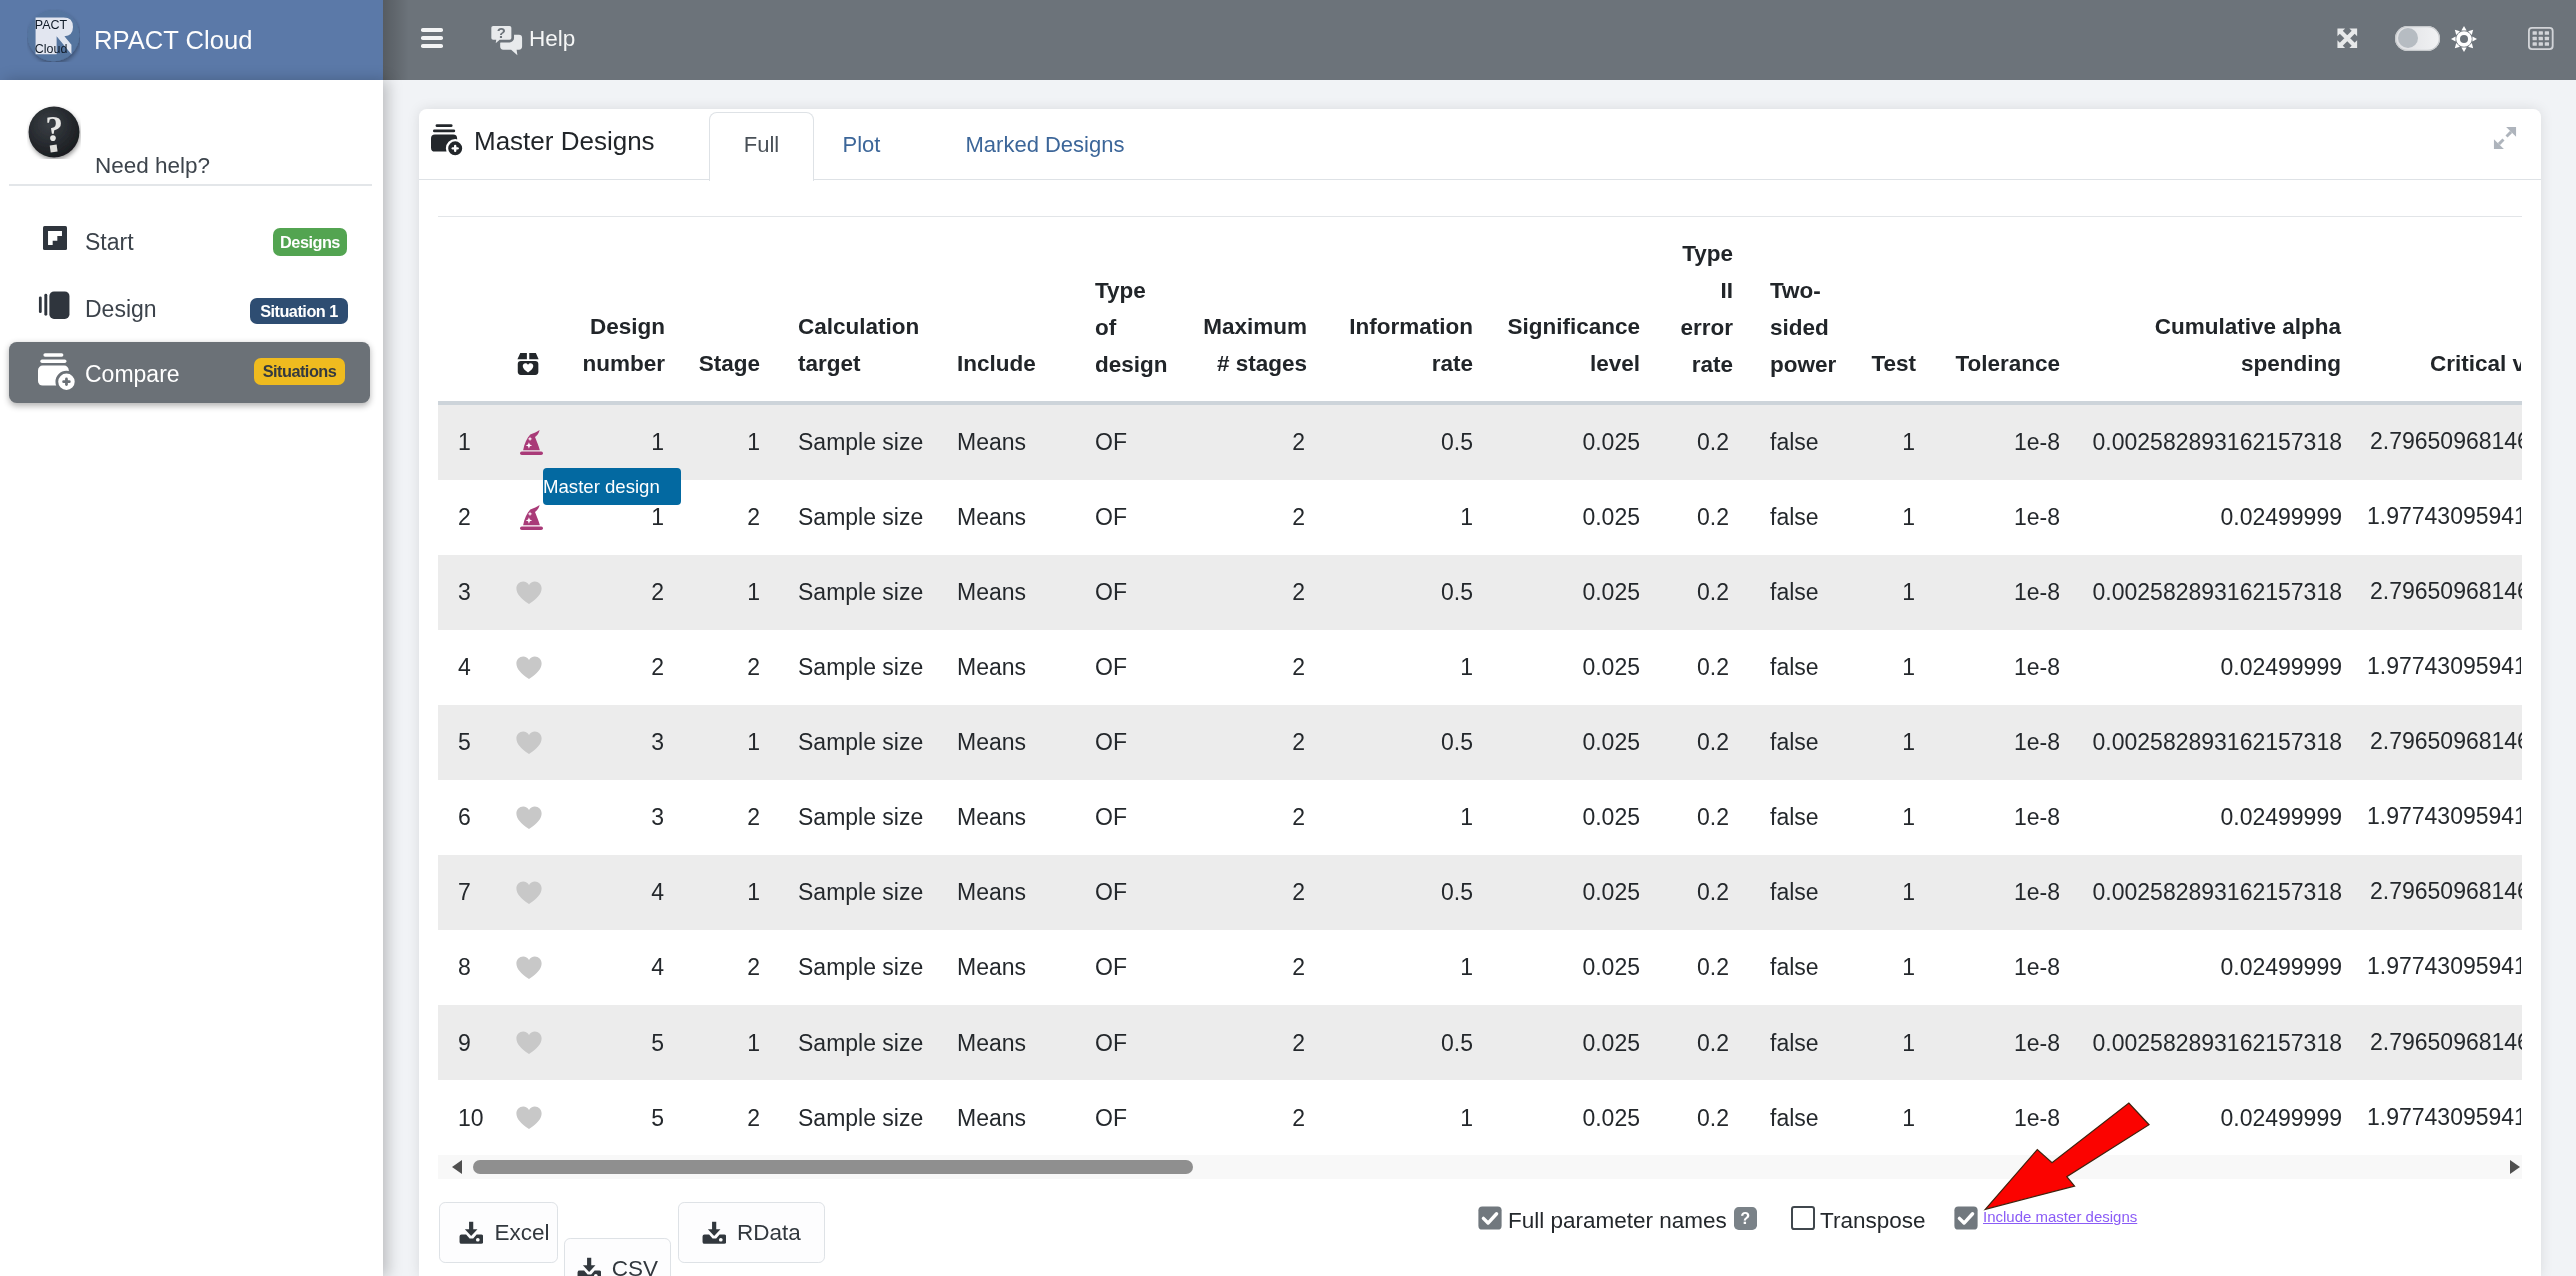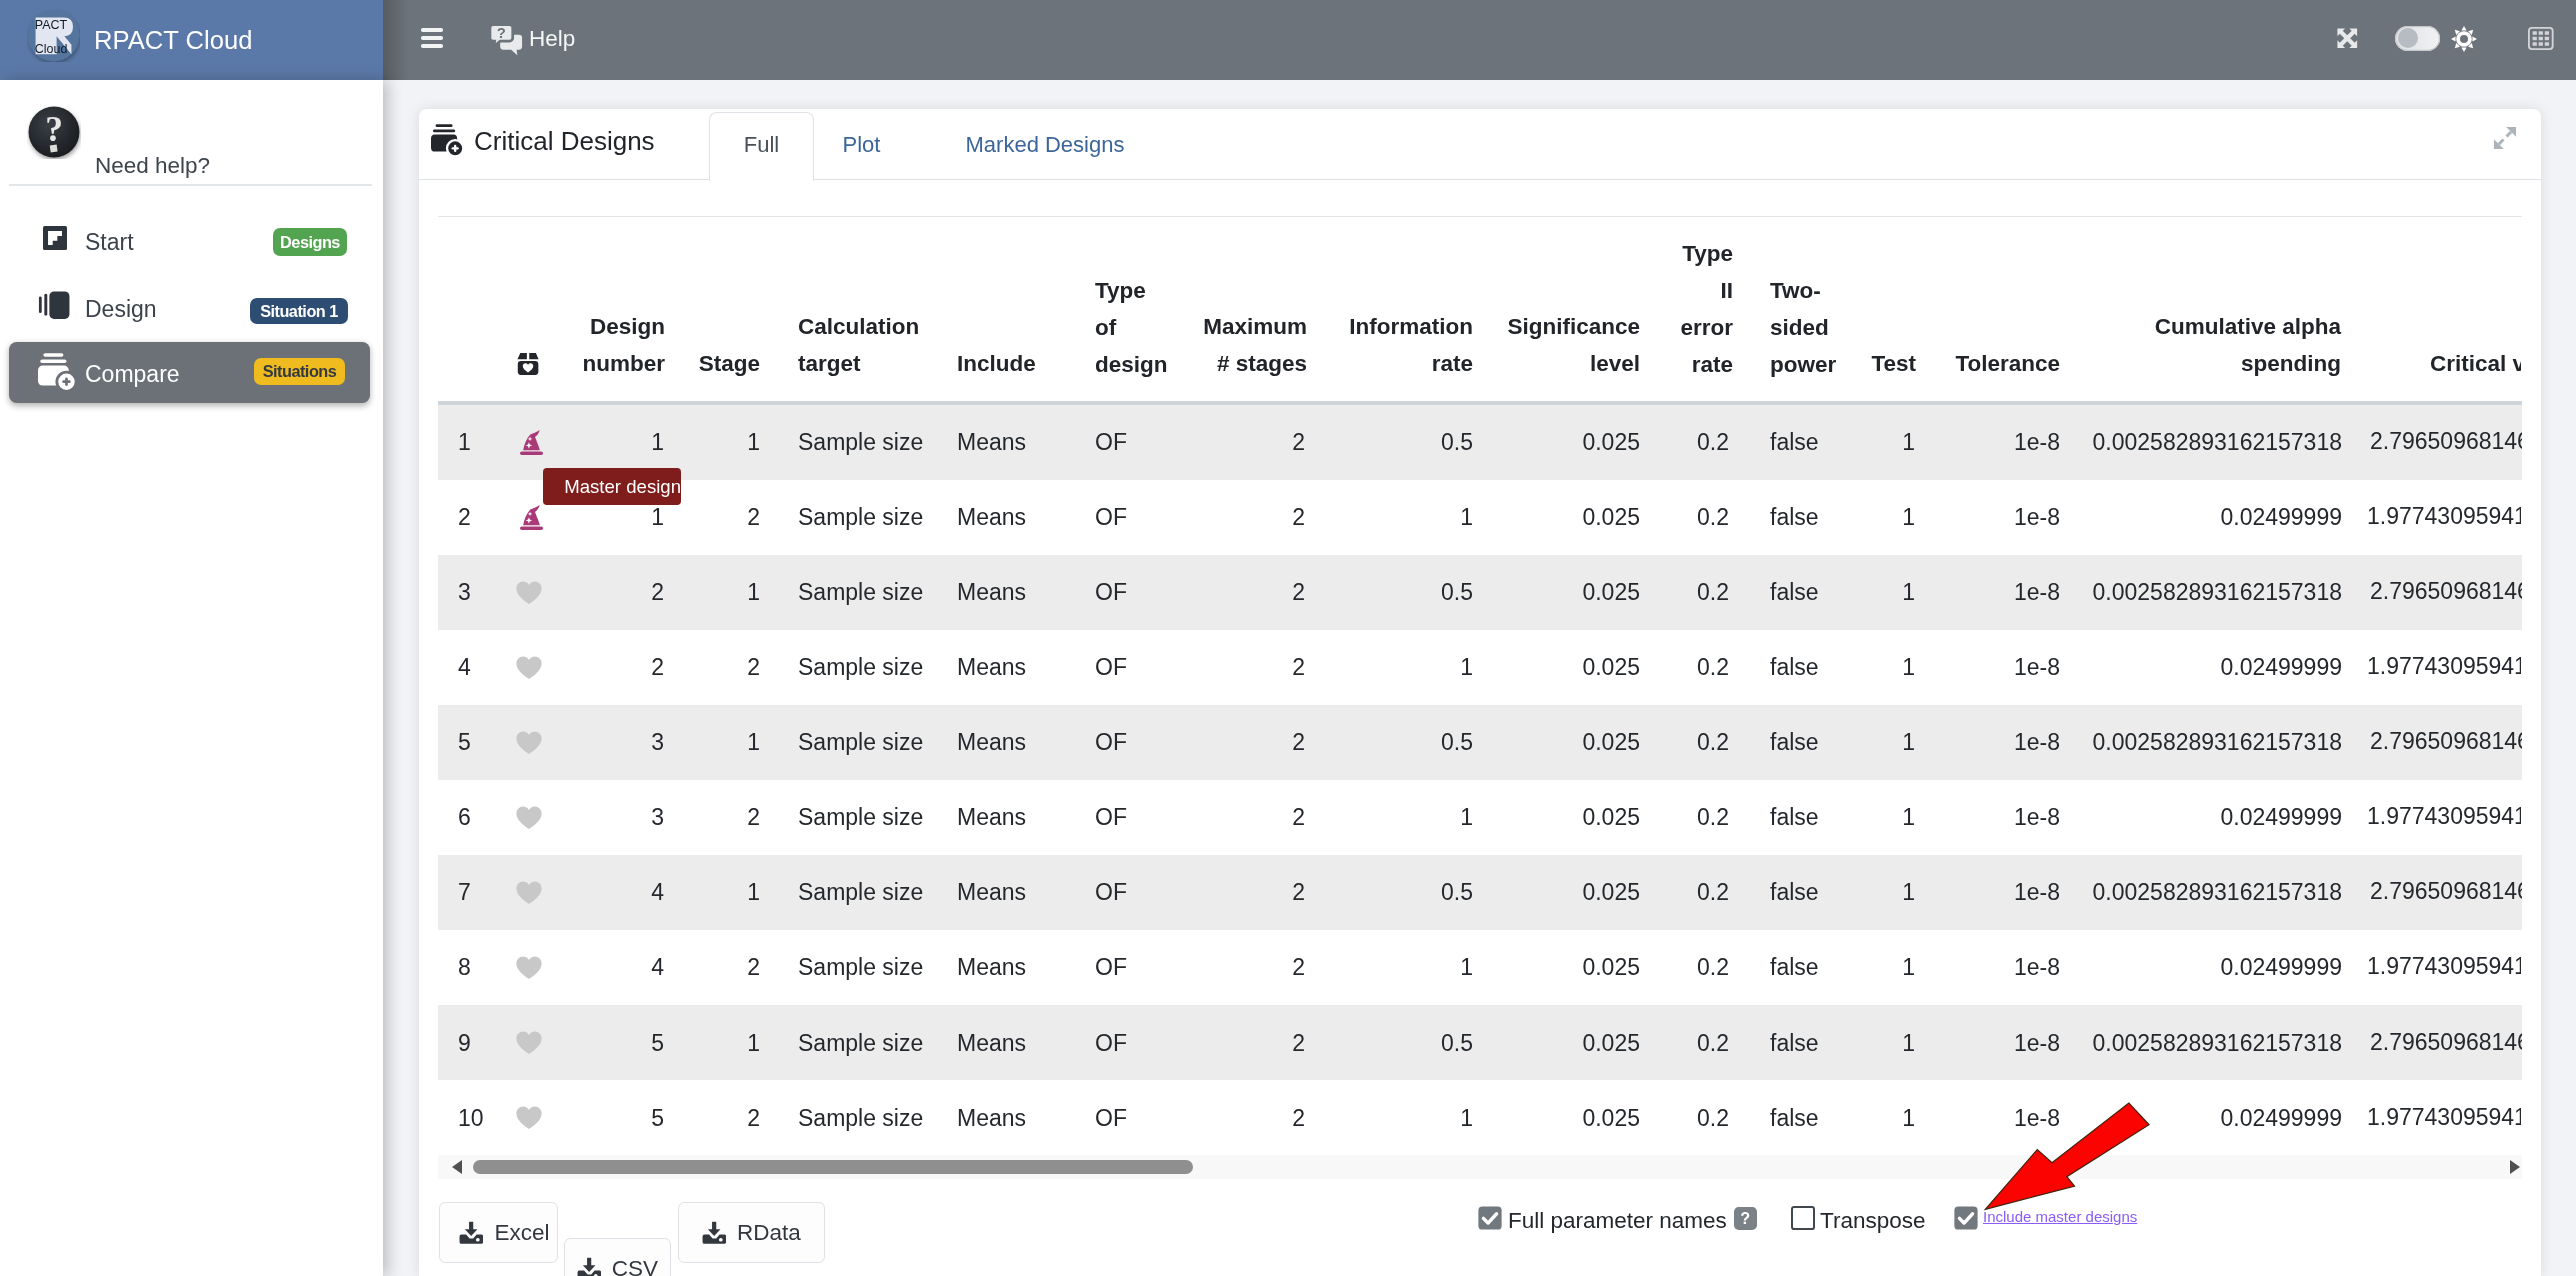--- a/index.html
+++ b/index.html
@@ -117,21 +117,21 @@
 <div class="abs" style="left:419px;top:109px;width:2122px;height:1168px;background:#fff;border-radius:7.8px 7.8px 0 0;box-shadow:0 0 12.4px rgba(0,0,0,0.10);"></div>
 <div class="abs" style="left:419px;top:179px;width:2122px;height:1.2px;background:#dee2e6;"></div>
 <svg class="abs" style="left:431px;top:124px;" width="34" height="33" viewBox="0 0 52 50">
   <rect x="7" y="0" width="26" height="4.5" rx="2.2" fill="#23272b"></rect>
   <rect x="3" y="8" width="34" height="4.5" rx="2.2" fill="#23272b"></rect>
   <rect x="0" y="16" width="40" height="26" rx="6" fill="#23272b"></rect>
   <circle cx="37" cy="37" r="12.5" fill="#23272b" stroke="#ffffff" stroke-width="3.6"></circle>
   <rect x="31.5" y="35.2" width="11" height="3.6" rx="1.8" fill="#ffffff"></rect>
   <rect x="35.2" y="31.5" width="3.6" height="11" rx="1.8" fill="#ffffff"></rect>
 </svg>
-<div class="abs" style="left:474px;top:126px;font-size:26px;color:#212529;">Critical Designs</div>
+<div class="abs" style="left:474px;top:126px;font-size:26px;color:#212529;">Master Designs</div>
 <div class="abs" style="left:709px;top:112px;width:105px;height:69px;background:#fff;border:1.2px solid #dee2e6;border-bottom:none;border-radius:7.8px 7.8px 0 0;box-sizing:border-box;"></div>
 <div class="abs c" style="left:709px;top:132px;width:105px;font-size:22px;color:#495057;">Full</div>
 <div class="abs c" style="left:813px;top:132px;width:97px;font-size:22px;color:#3c6699;">Plot</div>
 <div class="abs c" style="left:944px;top:132px;width:202px;font-size:22px;color:#3c6699;">Marked Designs</div>
 <svg class="abs" style="left:2492px;top:125px;" width="26" height="26" viewBox="0 0 34 34">
   <g stroke="#aeb4bc" stroke-width="3.8" fill="#aeb4bc">
     <line x1="15" y1="19" x2="9" y2="25"></line>
     <line x1="19" y1="15" x2="25" y2="9"></line>
     <polygon points="18.5,2.5 31.5,2.5 31.5,15.5" stroke="none"></polygon>
     <polygon points="2.5,18.5 2.5,31.5 15.5,31.5" stroke="none"></polygon>
@@ -343,21 +343,21 @@
 <div class="cell" style="top:1104px;left:1095px;">OF</div>
 <div class="cell" style="top:1104px;right:1271px;">2</div>
 <div class="cell" style="top:1104px;right:1103px;">1</div>
 <div class="cell" style="top:1104px;right:936px;">0.025</div>
 <div class="cell" style="top:1104px;right:847px;">0.2</div>
 <div class="cell" style="top:1104px;left:1770px;">false</div>
 <div class="cell" style="top:1104px;right:661px;">1</div>
 <div class="cell" style="top:1104px;right:516px;">1e-8</div>
 <div class="cell" style="top:1104px;right:234px;">0.02499999</div>
 <div class="abs" style="left:2367px;top:1104px;width:154px;height:31px;overflow:hidden;"><span style="color:#24282c;font-size:23px;white-space:nowrap;">1.97743095941</span></div>
-<div class="abs" style="left:543px;top:468px;width:138px;height:37px;background:#7f1d1d;border-radius:3.9px;color:#fff;font-size:18.6px;line-height:37px;text-align:right;">Master design</div>
+<div class="abs" style="left:543px;top:468px;width:138px;height:37px;background:#0369a1;border-radius:3.9px;color:#fff;font-size:18.6px;line-height:37px;text-align:left;">Master design</div>
 <div class="abs" style="left:438px;top:1155px;width:2084px;height:24px;background:#f8f8f8;"></div>
 <div class="abs" style="left:452px;top:1160px;width:0;height:0;border-top:7.4px solid transparent;border-bottom:7.4px solid transparent;border-right:10px solid #505050;"></div>
 <div class="abs" style="left:2510px;top:1160px;width:0;height:0;border-top:7.4px solid transparent;border-bottom:7.4px solid transparent;border-left:10px solid #505050;"></div>
 <div class="abs" style="left:473px;top:1160px;width:720px;height:14.3px;border-radius:7.4px;background:#8f8f8f;"></div>
 <div class="abs" style="left:439px;top:1202px;width:119px;height:61px;border:1.6px solid #dee2e6;border-radius:6.2px;background:#fdfdfe;box-sizing:border-box;display:flex;align-items:center;justify-content:center;color:#32383e;font-size:22.5px;padding-left:12px;">
     <svg style="margin-right:11px;flex:none;" width="24" height="24" viewBox="0 0 31 31">
   <rect x="13" y="1" width="5.4" height="11" fill="#32383e"></rect>
   <polygon points="7.6,10.5 23.8,10.5 15.7,19.5" fill="#32383e"></polygon>
   <path d="M3 17.5 h6 l4.5 5 h4.6 l4.5 -5 h6 a2.5 2.5 0 0 1 2.5 2.5 v7 a2.5 2.5 0 0 1 -2.5 2.5 h-25.6 a2.5 2.5 0 0 1 -2.5 -2.5 v-7 a2.5 2.5 0 0 1 2.5 -2.5 z" fill="#32383e" transform="translate(0.2,0)"></path>
   <circle cx="24.3" cy="24.2" r="2.4" fill="#ffffff"></circle>

